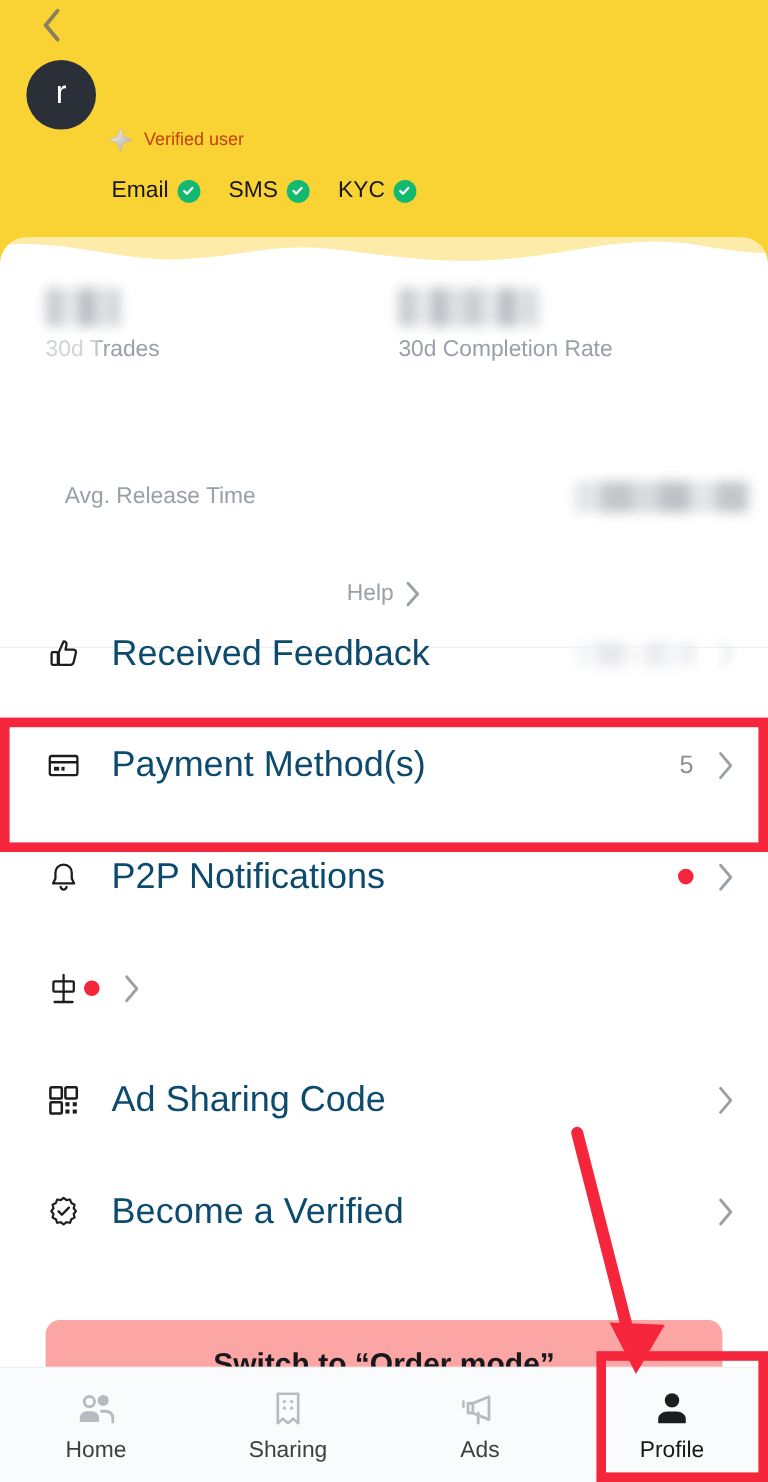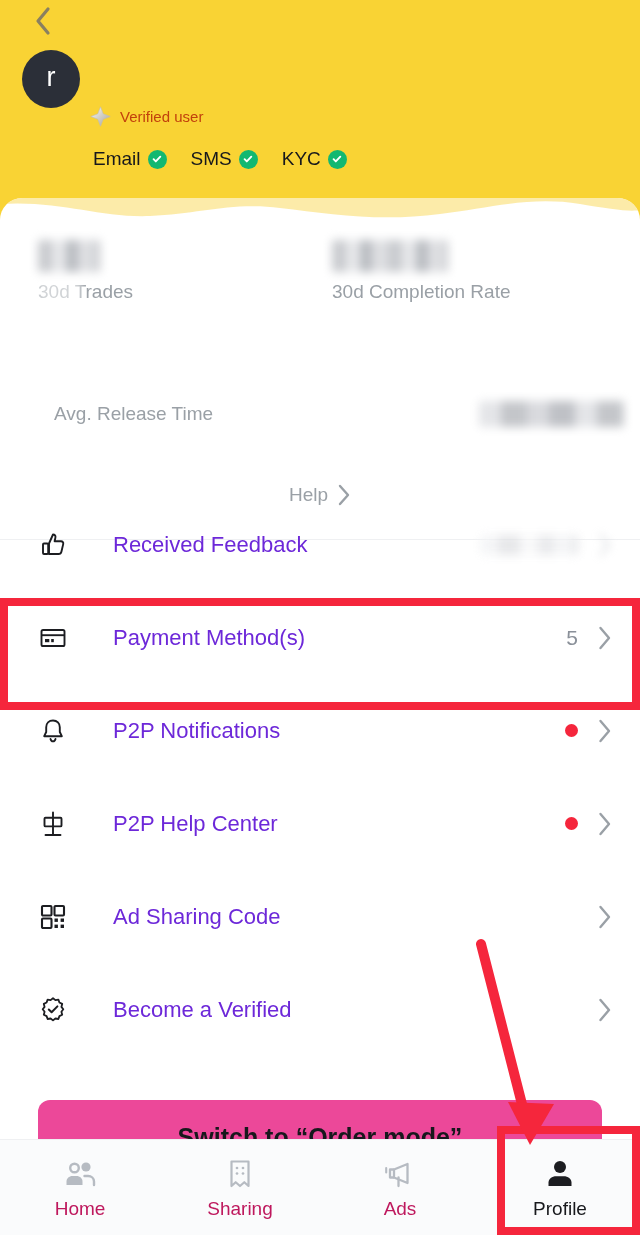--- a/index.html
+++ b/index.html
@@ -149,22 +149,22 @@
     display: flex; align-items: center;
     padding: 0 28px 0 36px;
   }
   .menu-icon {
     width: 34px; height: 34px;
     display: flex; align-items: center; justify-content: center;
     flex: 0 0 34px;
   }
   .menu-icon svg { display: block; }
   .menu-label {
-    margin-left: 43px;
-    font-size: 22px; color: #6d28d9;
+    margin-left: 23px;
+    font-size: 30px; color: #0c4a6e;
     flex: 1 1 auto;
   }
   .menu-right {
     display: flex; align-items: center; gap: 20px;
   }
   .menu-value { font-size: 21px; color: #8A9099; }
   .dot-red {
     width: 13px; height: 13px; border-radius: 50%;
     background: #F5263C;
   }
@@ -178,21 +178,21 @@
         #f7f7f8 40px, #f7f7f8 58px,
         #e3e4e7 58px, #e3e4e7 74px);
   }
   .chev-right svg { display: block; }
   .chev-blur { filter: blur(4px); opacity: 0.5; }
 
   
   .order-banner {
     position: absolute; left: 38px; top: 1100px;
     width: 564px; height: 74px;
-    background: #ec4899;
+    background: #fca5a5;
     border-radius: 12px;
     display: flex; align-items: center; justify-content: center;
   }
   .order-banner-text {
     font-size: 25px; font-weight: bold; color: #17181C;
   }
 
   
   .bottom-nav {
     position: absolute; left: 0; bottom: 0;
@@ -202,21 +202,21 @@
     display: flex;
   }
   .nav-item {
     flex: 1 1 0;
     display: flex; flex-direction: column;
     align-items: center; justify-content: center; gap: 8px;
     position: relative;
   }
   .nav-icon { height: 34px; display: flex; align-items: flex-end; }
   .nav-icon svg { display: block; }
-  .nav-label { font-size: 19px; color: #be185d; }
+  .nav-label { font-size: 19px; color: #404040; }
   .nav-item.active .nav-label { color: #17181C; }
 
   
   .hl-box {
     position: absolute;
     border: 8px solid #F5263C;
     pointer-events: none;
   }
   .hl-payment {
     left: 0px; top: 598px; width: 640px; height: 112px;
@@ -401,21 +401,20 @@
       </div>
 
       <div class="menu-item">
         <span class="menu-icon">
           <svg width="30" height="30" viewBox="0 0 30 30">
             <line x1="15" y1="3.5" x2="15" y2="26" stroke="#1C1D21" stroke-width="1.9" stroke-linecap="round"></line>
             <rect x="6.5" y="8.8" width="17" height="8.6" rx="1" fill="none" stroke="#1C1D21" stroke-width="1.9"></rect>
             <line x1="7.5" y1="26" x2="22.5" y2="26" stroke="#1C1D21" stroke-width="1.9" stroke-linecap="round"></line>
           </svg>
         </span>
-        <span class="menu-label">P2P Help Center</span>
         <span class="menu-right">
           <span class="dot-red"></span>
           <span class="chev-right">
             <svg width="14" height="24" viewBox="0 0 14 24">
               <path d="M2.5 2 L11 12 L2.5 22" fill="none" stroke="#9AA0A6" stroke-width="2.4" stroke-linecap="round" stroke-linejoin="round"></path>
             </svg>
           </span>
         </span>
       </div>
 

